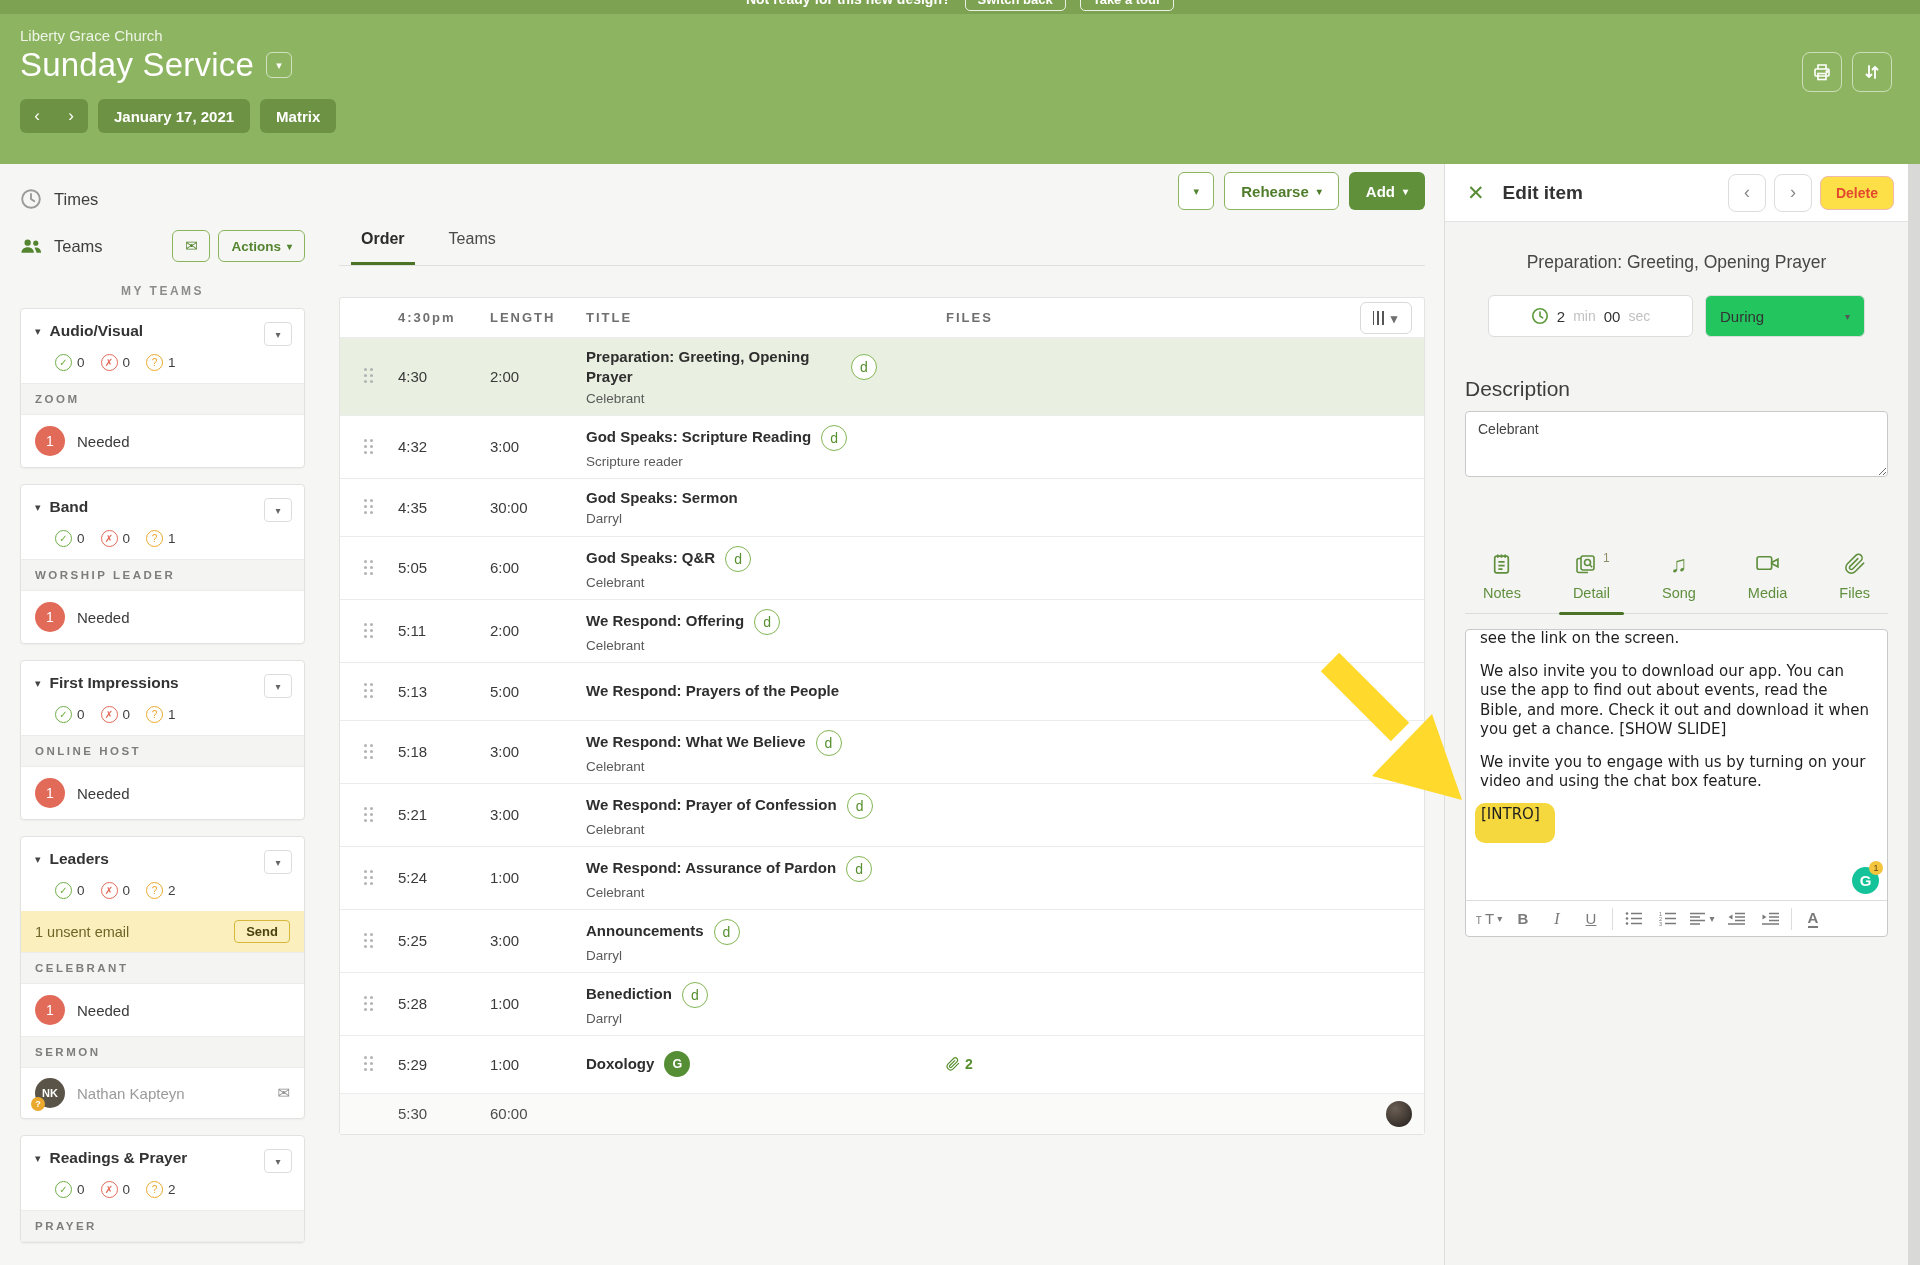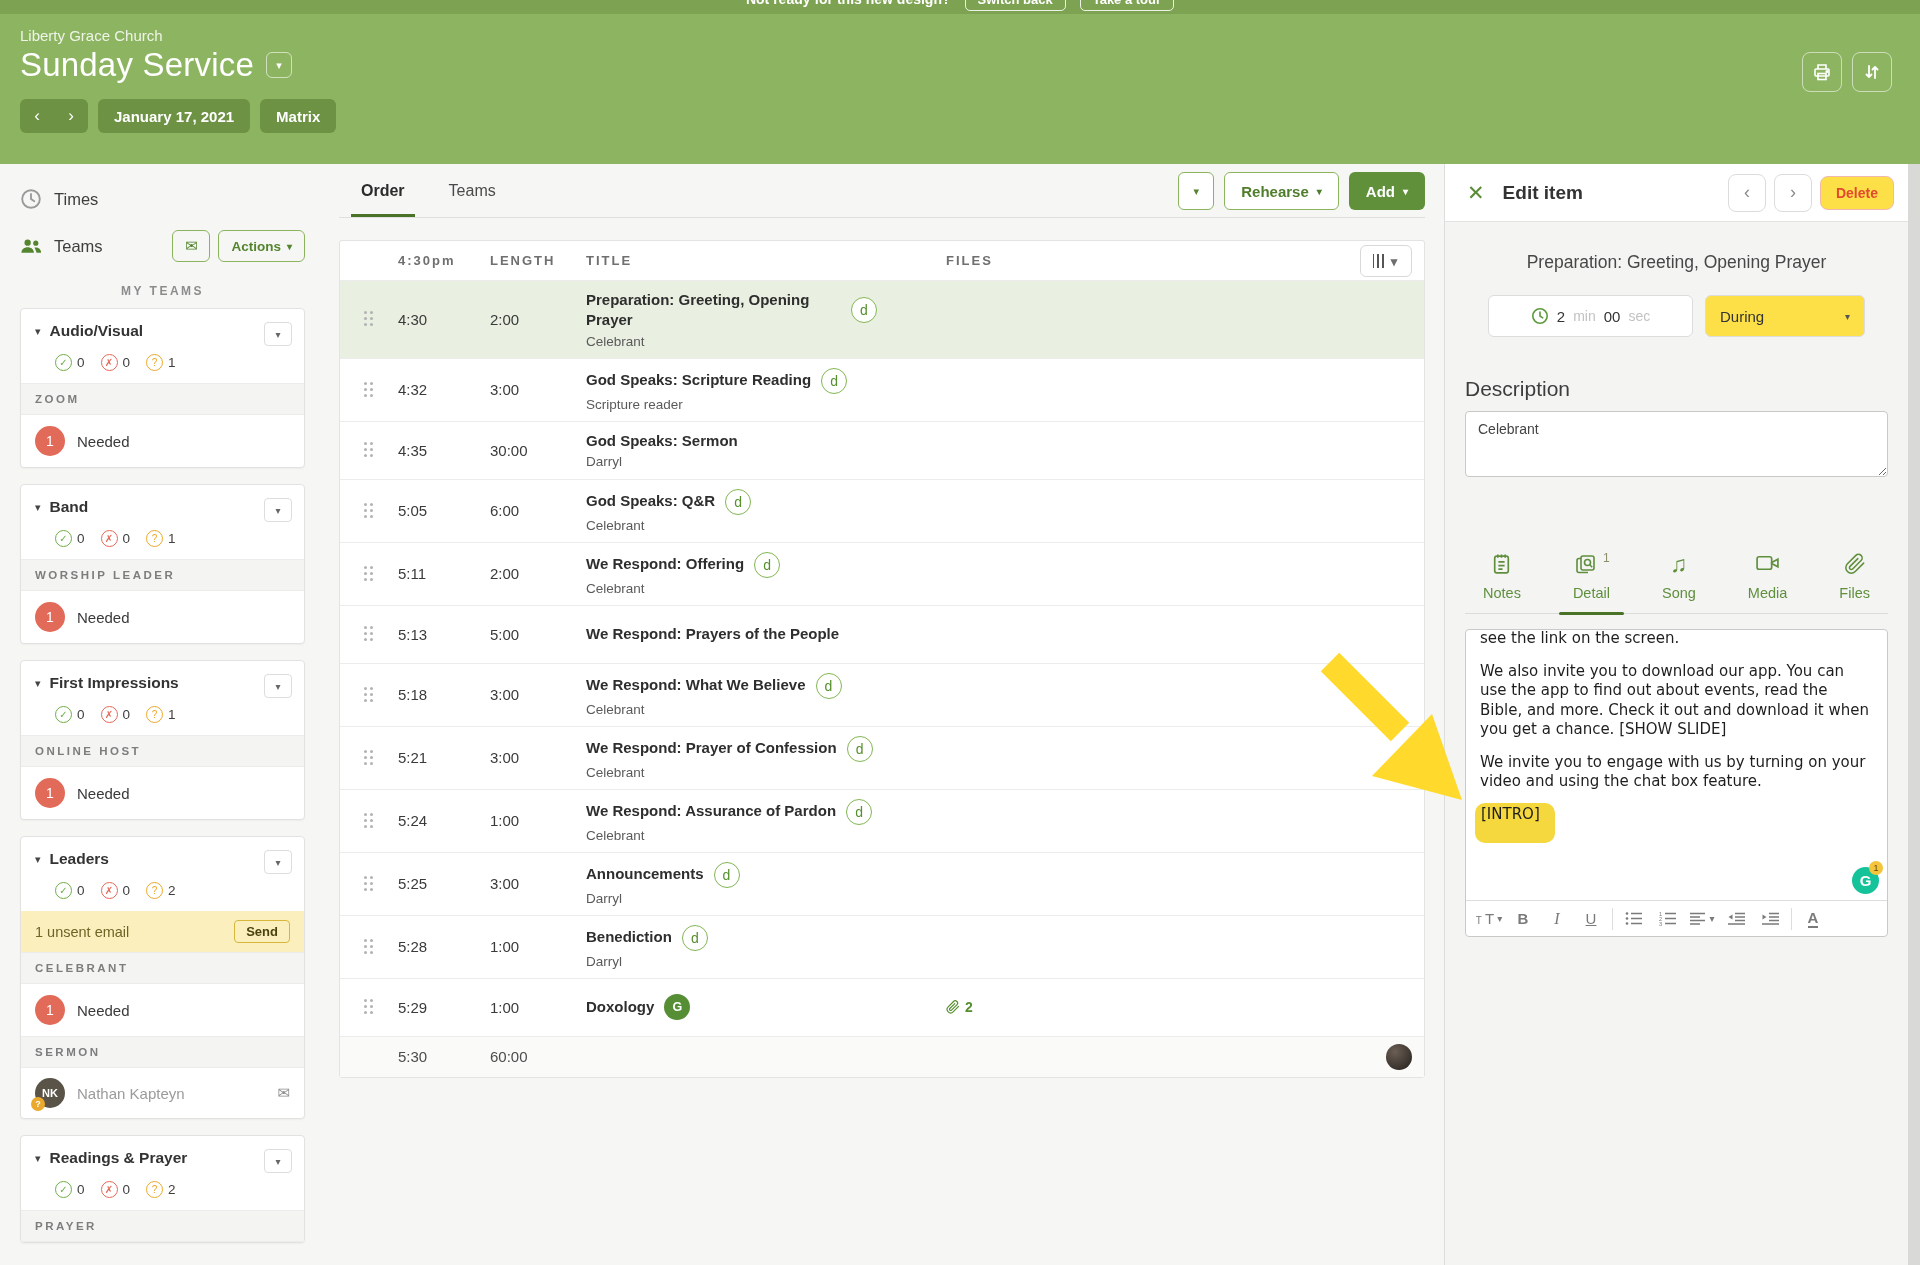--- a/index.html
+++ b/index.html
@@ -60,30 +60,30 @@
   .alert-text { font-size:14.5px; color:#6e6426; }
   .send-btn { margin-left:auto; border:1.5px solid #d6b73c; border-radius:4px; padding:3px 11px; font-size:13px; font-weight:700; color:#4a420f; }
   .person-row { display:flex; align-items:center; gap:12px; padding:10px 14px; }
   .avatar-nk { position:relative; width:30px; height:30px; border-radius:50%; background:#5a5347; color:#fff; font-size:11px; font-weight:700; display:flex; align-items:center; justify-content:center; flex:0 0 30px; }
   .avatar-q { position:absolute; left:-4px; bottom:-3px; width:14px; height:14px; border-radius:50%; background:#eaa92d; color:#fff; font-size:9px; display:flex; align-items:center; justify-content:center; }
   .person-name { font-size:15px; color:#9b9b9b; }
   .person-mail { margin-left:auto; color:#8f8f8f; font-size:15px; }
 
   
   .main { flex:1; position:relative; padding:0 19px 0 14px; }
-  .tabs-row { display:flex; border-bottom:1px solid #e0e0e0; padding-left:12px; }
+  .tabs-row { display:flex; border-bottom:1px solid #e0e0e0; padding-left:12px;margin-top:48px; }
   .mtab { font-size:16px; color:#4a4a4a; padding:18px 10px 14px; margin-right:24px; border-bottom:3px solid transparent; }
   .mtab.active { font-weight:700; color:#2c2c2c; border-bottom-color:#4a7327; }
   .main-toolbar { position:absolute; top:8px; right:19px; display:flex; gap:10px; }
   .mini-dd { width:36px; height:38px; border:1.5px solid #8cb45f; border-radius:6px; color:#54842f; font-size:11px; background:#fff; display:flex; align-items:center; justify-content:center; }
   .rehearse-btn { height:38px; border:1.5px solid #8cb45f; border-radius:6px; background:#fff; color:#4f7d2b; font-size:15px; font-weight:700; padding:0 16px; display:flex; align-items:center; gap:8px; }
   .add-btn { height:38px; background:#61903a; border-radius:6px; color:#fff; font-size:15px; font-weight:700; padding:0 17px; display:flex; align-items:center; gap:8px; }
   .caret-s { font-size:10px; }
 
-  .order-card { margin-top:22px; background:#fff; border:1px solid #e3e3e1; border-radius:3px; }
+  .order-card { margin-top:31px; background:#fff; border:1px solid #e3e3e1; border-radius:3px; }
   .thead { display:grid; grid-template-columns:58px 92px 96px 360px 1fr; align-items:center; height:40px; border-bottom:1px solid #ececec; position:relative; }
   .thead span { font-size:13px; font-weight:700; letter-spacing:2px; color:#6f6f6f; }
   .cols-btn { position:absolute; right:12px; top:4px; width:52px; height:32px; border:1px solid #d9d9d9; border-radius:6px; background:#fff; display:flex; align-items:center; justify-content:center; gap:7px; }
   .bars { display:flex; gap:3px; }
   .bars i { width:1.6px; height:14px; background:#555; display:block; }
   .cols-caret { font-size:9px; color:#555; }
 
   .trow { display:grid; grid-template-columns:58px 92px 96px 360px 1fr; align-items:center; min-height:58px; padding:9px 0; border-bottom:1px solid #ececec; background:#fff; }
   .trow.sel { background:#e9efe1; }
   .drag { display:flex; justify-content:center; }
@@ -113,21 +113,21 @@
   .pnav { width:38px; height:38px; border:1px solid #dcdcdc; border-radius:8px; color:#8a8a8a; font-size:18px; background:#fff; }
   .delete-btn { border:1.5px solid #f1b9ad; border-radius:8px; background:#fde047; color:#e2492f; font-size:14px; font-weight:700; padding:8px 15px; }
 
   .panel-body { flex:1; position:relative; padding:0 20px; }
   .item-title { text-align:center; font-size:17.5px; color:#474747; margin-top:30px; }
   .dur-row { display:flex; justify-content:center; gap:12px; margin-top:22px; }
   .dur-box { width:205px; height:42px; background:#fff; border:1px solid #dcdcdc; border-radius:6px; display:flex; align-items:center; justify-content:center; gap:8px; }
   .dur-box .num { font-size:15px; color:#333; }
   .dur-box .unit { font-size:14px; color:#c2c2c2; }
   .clock-g { color:#5f9a3e; display:flex; }
-  .sel-box { width:160px; height:42px; background:#fde047; border:1px solid #dcdcdc; border-radius:6px; display:flex; align-items:center; padding:0 14px; font-size:15px; color:#333; }
+  .sel-box { width:160px; height:42px; background:#22c55e; border:1px solid #dcdcdc; border-radius:6px; display:flex; align-items:center; padding:0 14px; font-size:15px; color:#333; }
   .sel-box .caret-s { margin-left:auto; color:#555; }
   .desc-label { font-size:21px; color:#3d3d3d; margin-top:40px; }
   .desc-area { width:100%; height:66px; margin-top:10px; border:1px solid #c9c9c9; border-radius:4px; background:#fff; resize:vertical; padding:9px 12px; font-size:14px; color:#444; font-family:"Liberation Sans", sans-serif; }
 
   .ptabs { display:flex; justify-content:space-between; padding:0 8px; margin-top:72px; border-bottom:1px solid #dcdcdc; }
   .ptab { display:flex; flex-direction:column; align-items:center; gap:6px; color:#5f8f3d; padding:0 10px 12px; position:relative; }
   .ptab .plabel { font-size:14.5px; }
   .ptab.active::after { content:''; position:absolute; left:-4px; right:-4px; bottom:-2px; height:3px; background:#4a7327; border-radius:2px; }
   .picon-row { display:flex; align-items:flex-start; gap:5px; height:26px; }
   .pbadge { font-size:12px; color:#8e8e6a; margin-top:-2px; }

